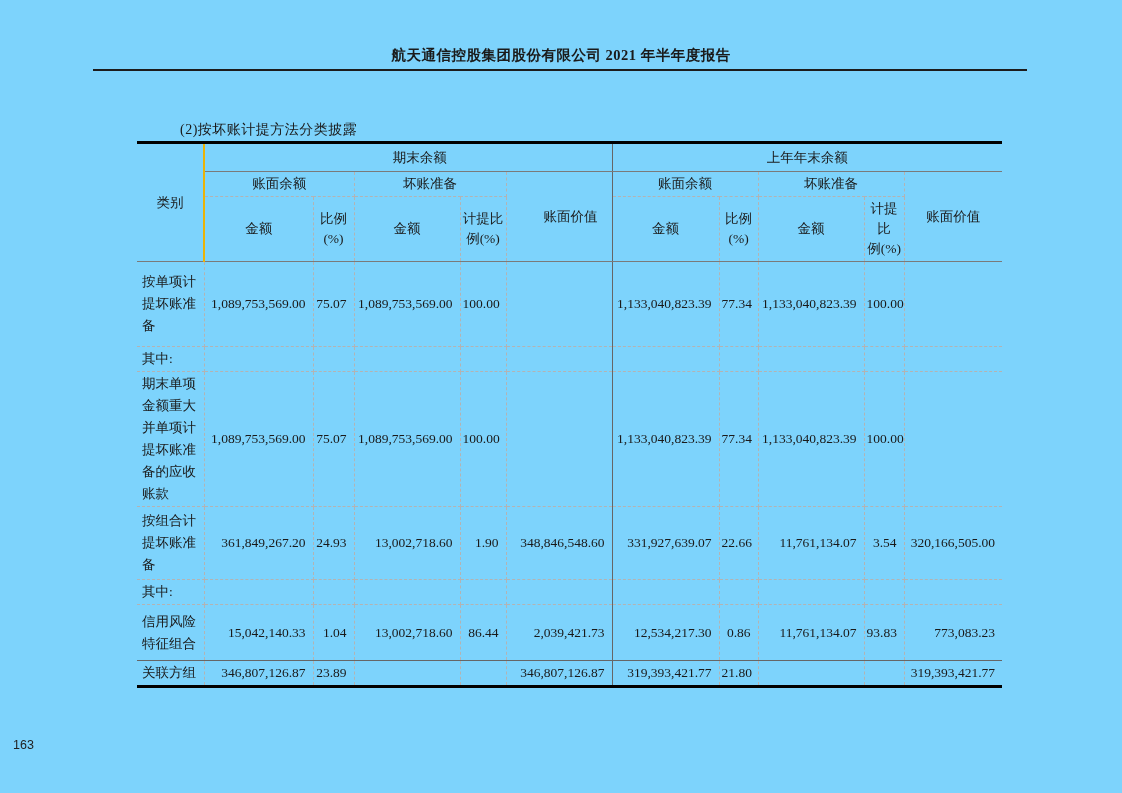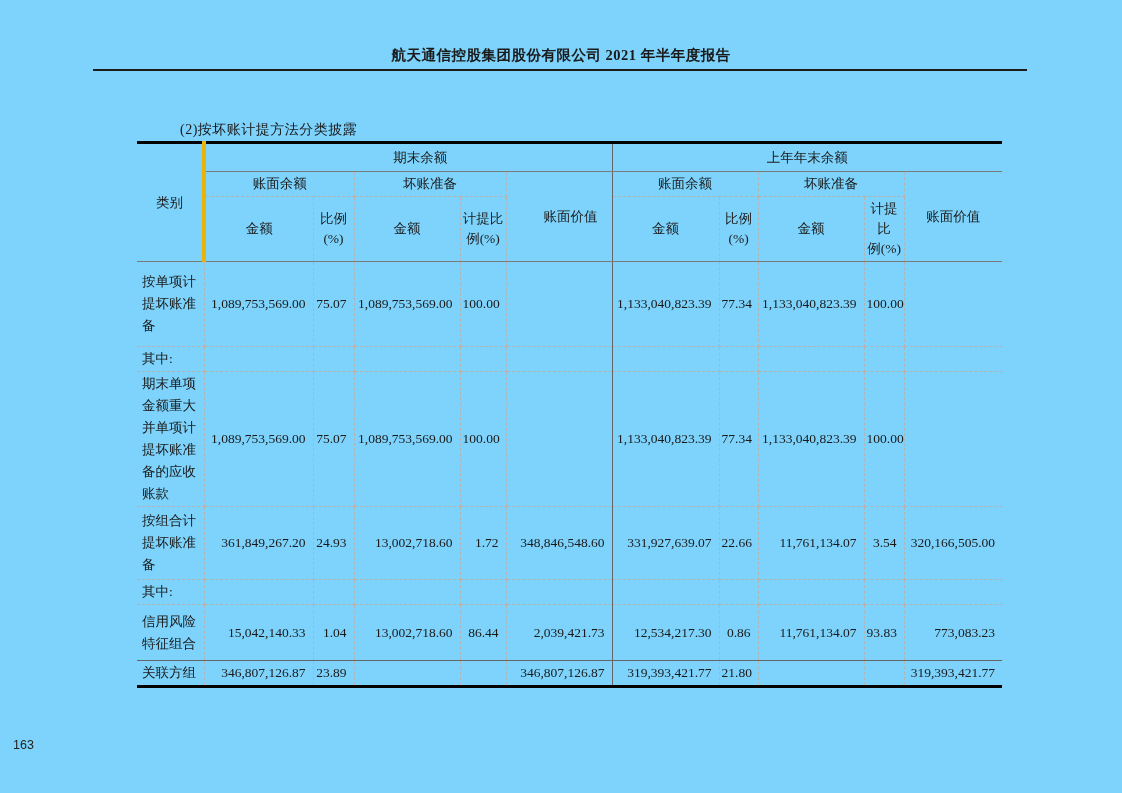--- a/index.html
+++ b/index.html
@@ -42,21 +42,21 @@
   th{ text-align:center;vertical-align:middle;line-height:20px;padding:2px 1px; }
   td.lbl{
     text-align:left;vertical-align:middle;
     padding:1px 2px 1px 5px;line-height:22px;
   }
   td.num{
     text-align:right;vertical-align:middle;
     padding:2px 7px 2px 2px;
     white-space:nowrap;
   }
-  .cat{border-right:4px solid #eab308;border-bottom:1px solid #7a7a7a;}
+  .cat{border-right:2px solid #eab308;border-bottom:1px solid #7a7a7a;}
   thead .r1{border-bottom:1px solid #7a7a7a;}
   .mid{border-right:1px solid #666;padding-left:24px;}
   thead tr.h3 th{border-bottom:1px solid #7a7a7a;}
   th.bv{border-bottom:1px solid #7a7a7a;}
   tbody tr.solid-top td{border-top:1px solid #666;}
   .page-number{
     position:absolute;top:738px;left:13px;width:1122px;
     font-size:12.5px;color:#222;
     font-family:"Liberation Sans", sans-serif;
   }
@@ -160,21 +160,21 @@
           <td class="num">77.34</td>
           <td class="num">1,133,040,823.39</td>
           <td class="num">100.00</td>
           <td class="num"></td>
         </tr>
         <tr style="height: 73px;">
           <td class="lbl">按组合计提坏账准备</td>
           <td class="num">361,849,267.20</td>
           <td class="num">24.93</td>
           <td class="num">13,002,718.60</td>
-          <td class="num">1.72</td>
+          <td class="num">1.90</td>
           <td class="num mid">348,846,548.60</td>
           <td class="num">331,927,639.07</td>
           <td class="num">22.66</td>
           <td class="num">11,761,134.07</td>
           <td class="num">3.54</td>
           <td class="num">320,166,505.00</td>
         </tr>
         <tr style="height: 24px;">
           <td class="lbl">其中:</td>
           <td class="num"></td>

